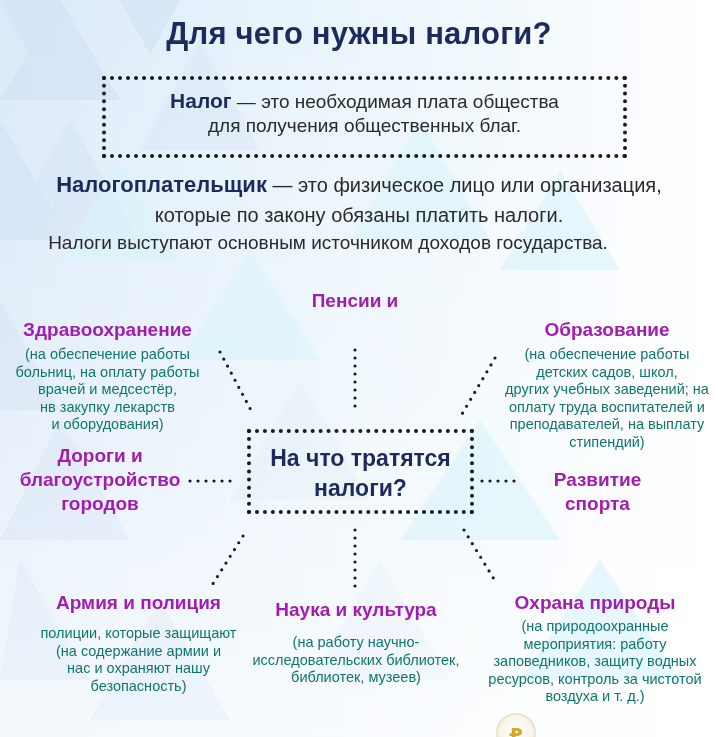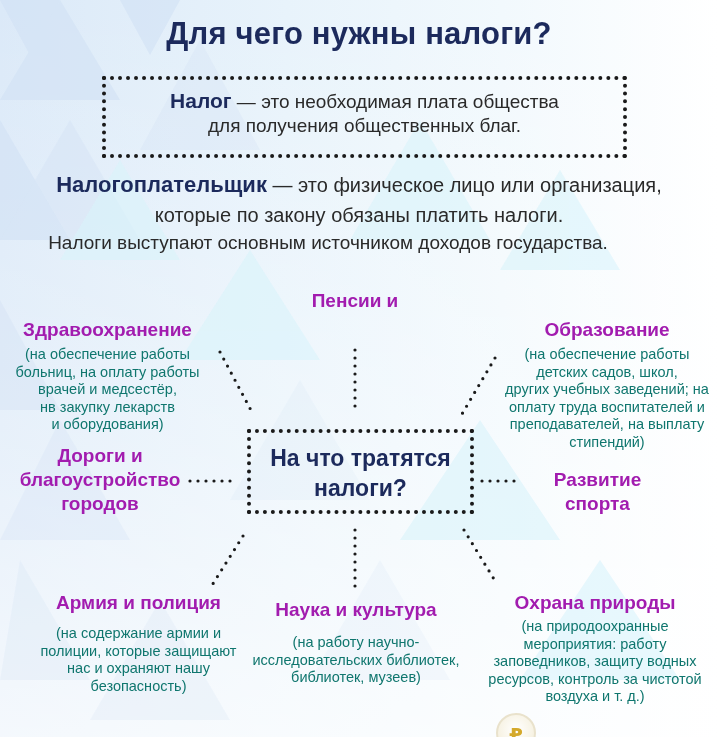--- a/index.html
+++ b/index.html
@@ -168,22 +168,22 @@
 </div>
 
 <div class="abs center" style="left:520px;top:468px;width:155px;">
   <div class="node-title">Развитие</div>
   <div class="node-title">спорта</div>
 </div>
 
 <div class="abs center" style="left:0;top:591px;width:205px;margin-left:36px;">
   <div class="node-title">Армия и полиция</div>
   <div class="node-desc" style="margin-top:10px;">
+    <div>полиции, которые защищают</div>
     <div>(на содержание армии и</div>
-    <div>полиции, которые защищают</div>
     <div>нас и охраняют нашу</div>
     <div>безопасность)</div>
   </div>
 </div>
 
 <div class="abs center" style="left:245px;top:598px;width:222px;">
   <div class="node-title">Наука и культура</div>
   <div class="node-desc" style="margin-top:12px;">
     <div>(на работу научно-</div>
     <div>исследовательских библиотек,</div>

